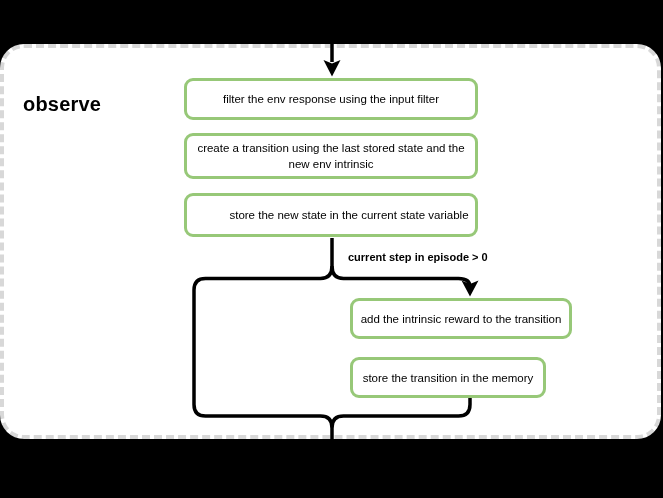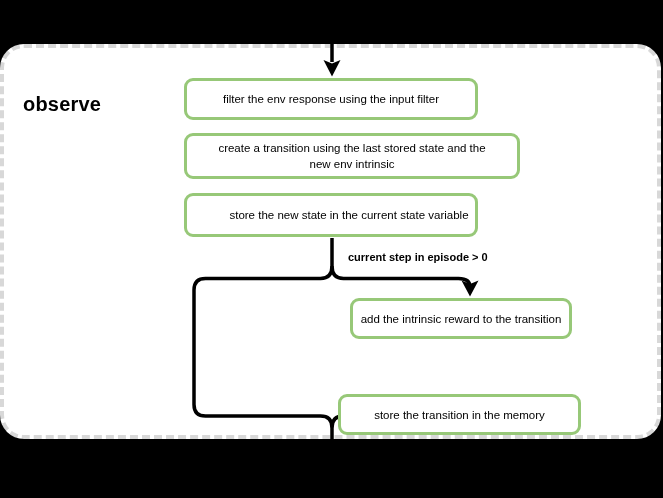--- a/index.html
+++ b/index.html
@@ -56,24 +56,24 @@
     border-radius:9px;
     display:flex;
     flex-direction:column;
     justify-content:center;
     text-align:center;
     font-size:11.5px;
     line-height:16px;
     padding:2px 6px;
   }
   .node-1{left:184px;top:78px;width:294px;height:42px;}
-  .node-2{left:184px;top:133px;width:336px;height:46px;}
+  .node-2{left:184px;top:133px;width:294px;height:46px;}
   .node-3{left:184px;top:193px;width:294px;height:44px;padding-left:42px;}
   .node-4{left:350px;top:298px;width:222px;height:41px;}
-  .node-5{left:338px;top:357px;width:243px;height:41px;margin-top:37px;}
+  .node-5{left:350px;top:357px;width:196px;height:41px;}
   .condition-label{
     position:absolute;
     left:348px;top:251px;
     font-size:11px;
     font-weight:700;
     white-space:nowrap;
   }
 </style>
 </head>
 <body>

